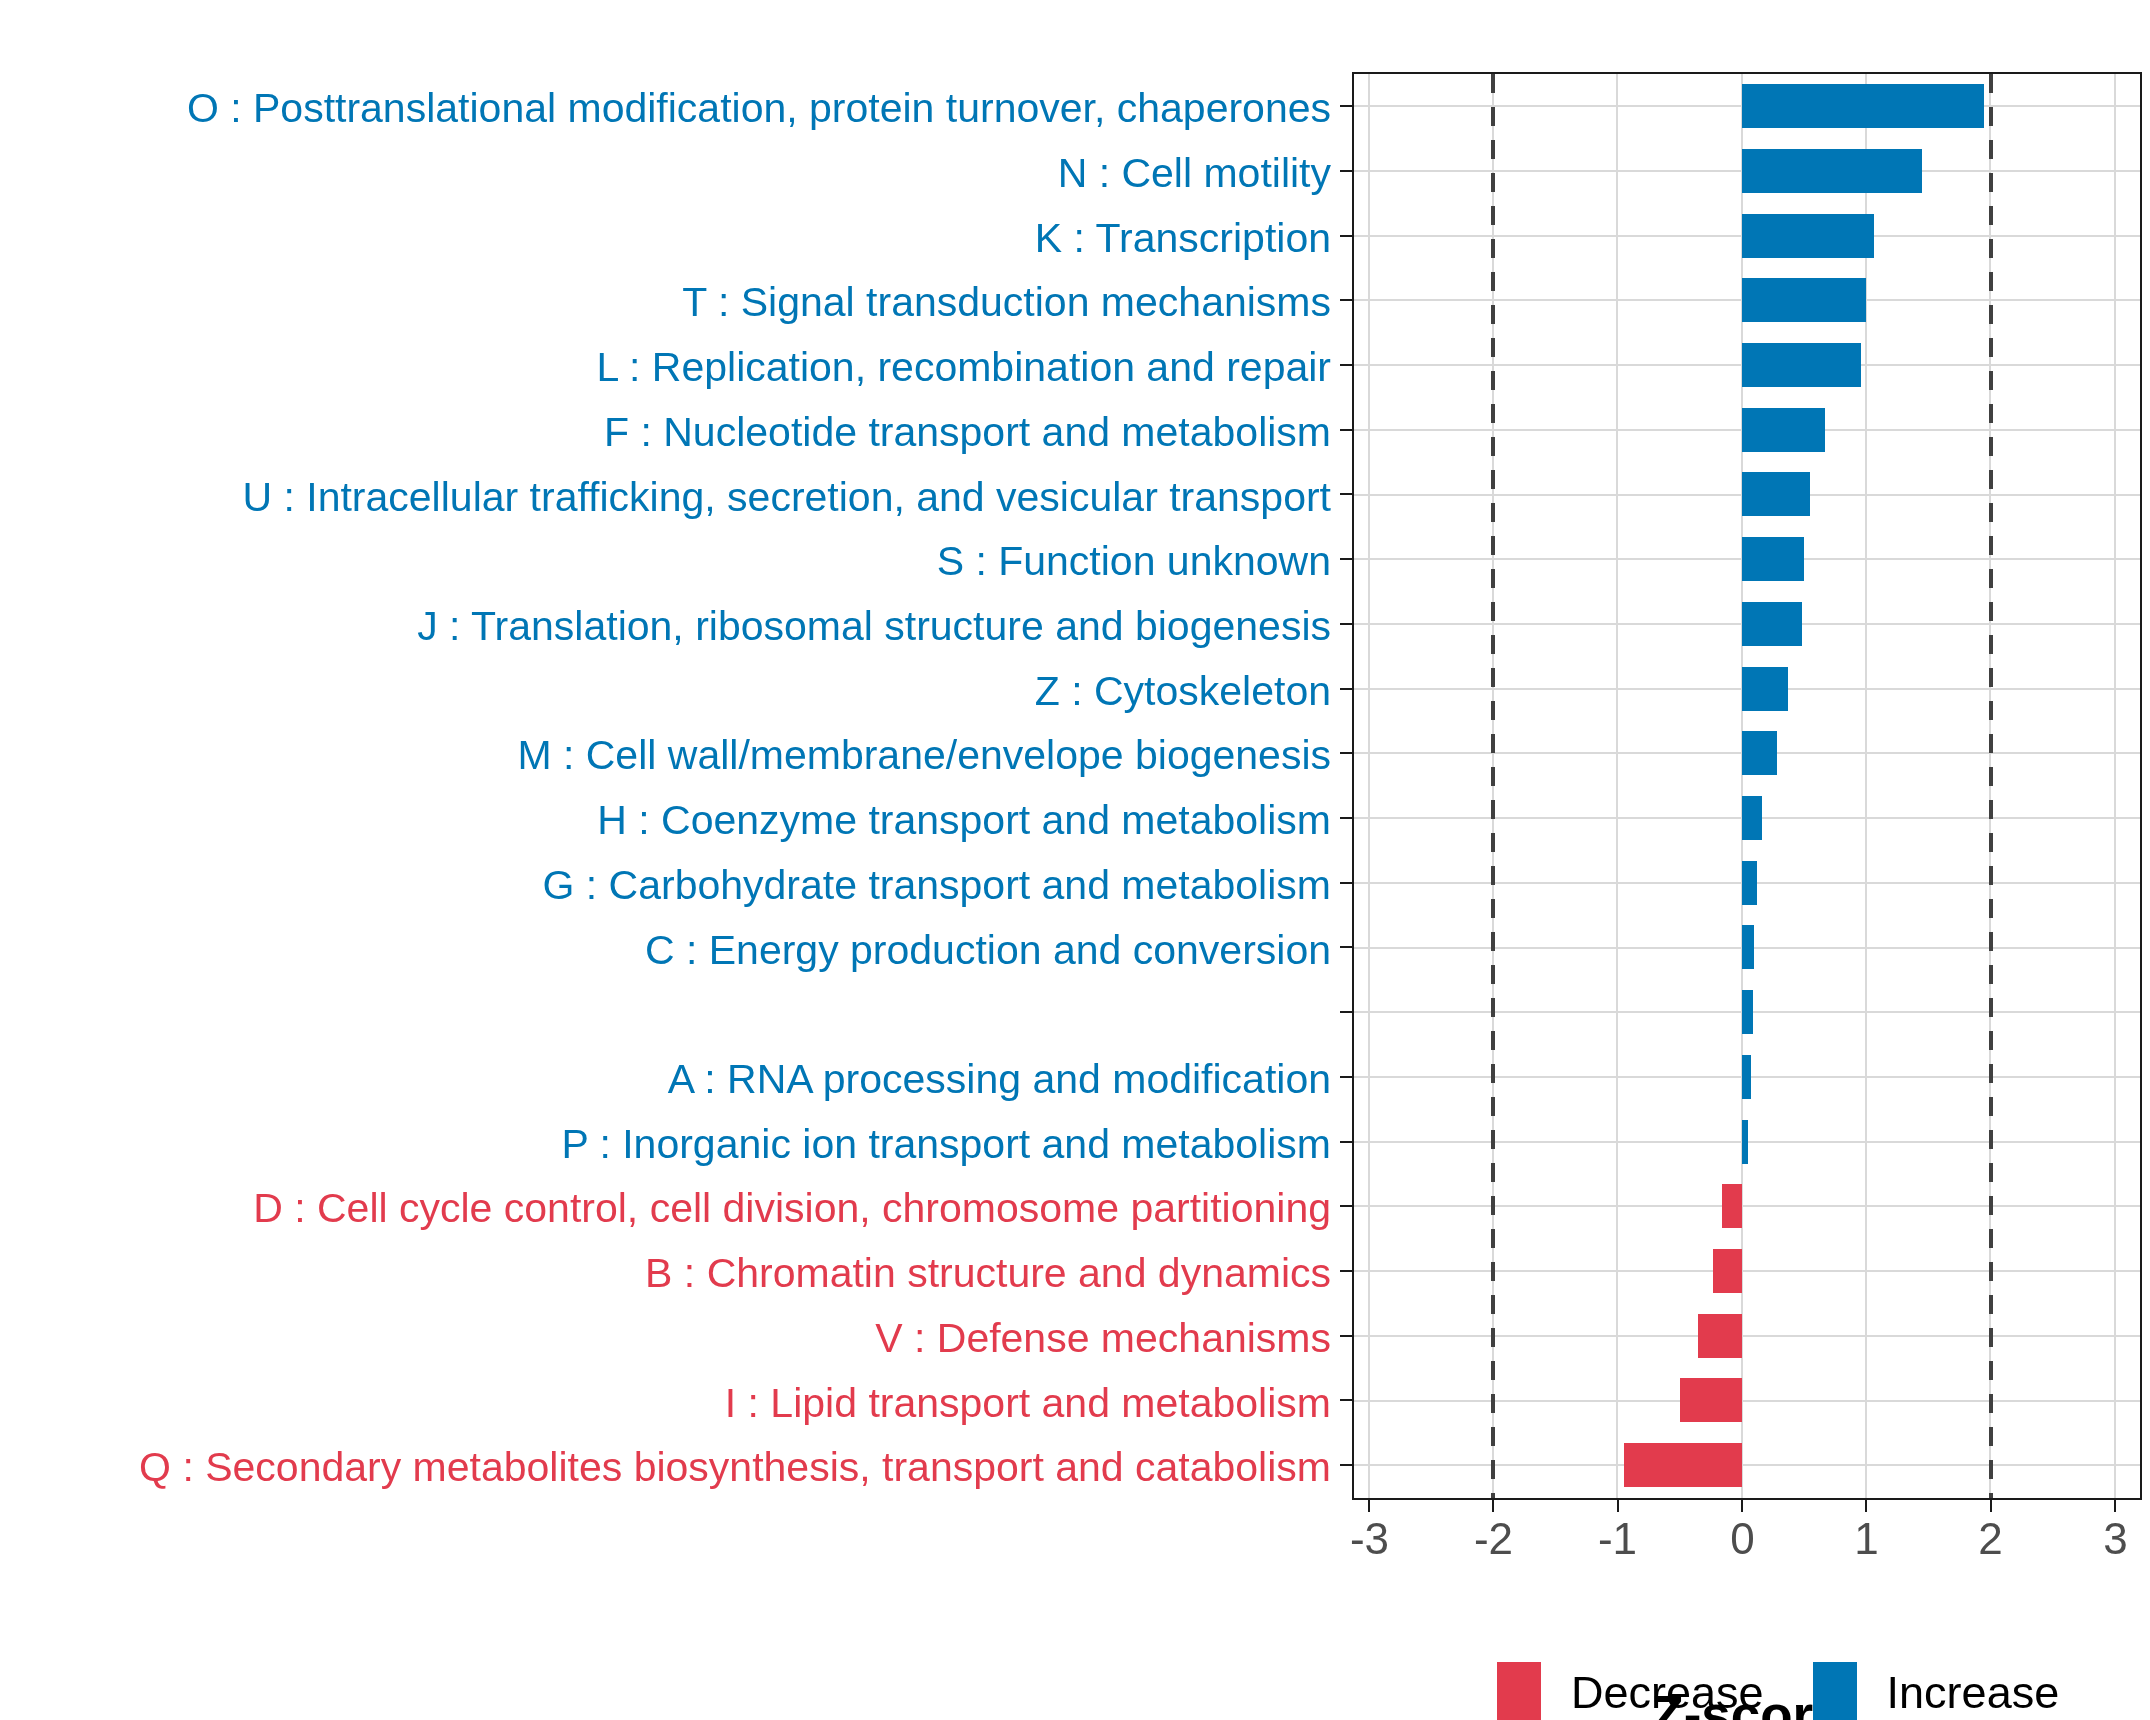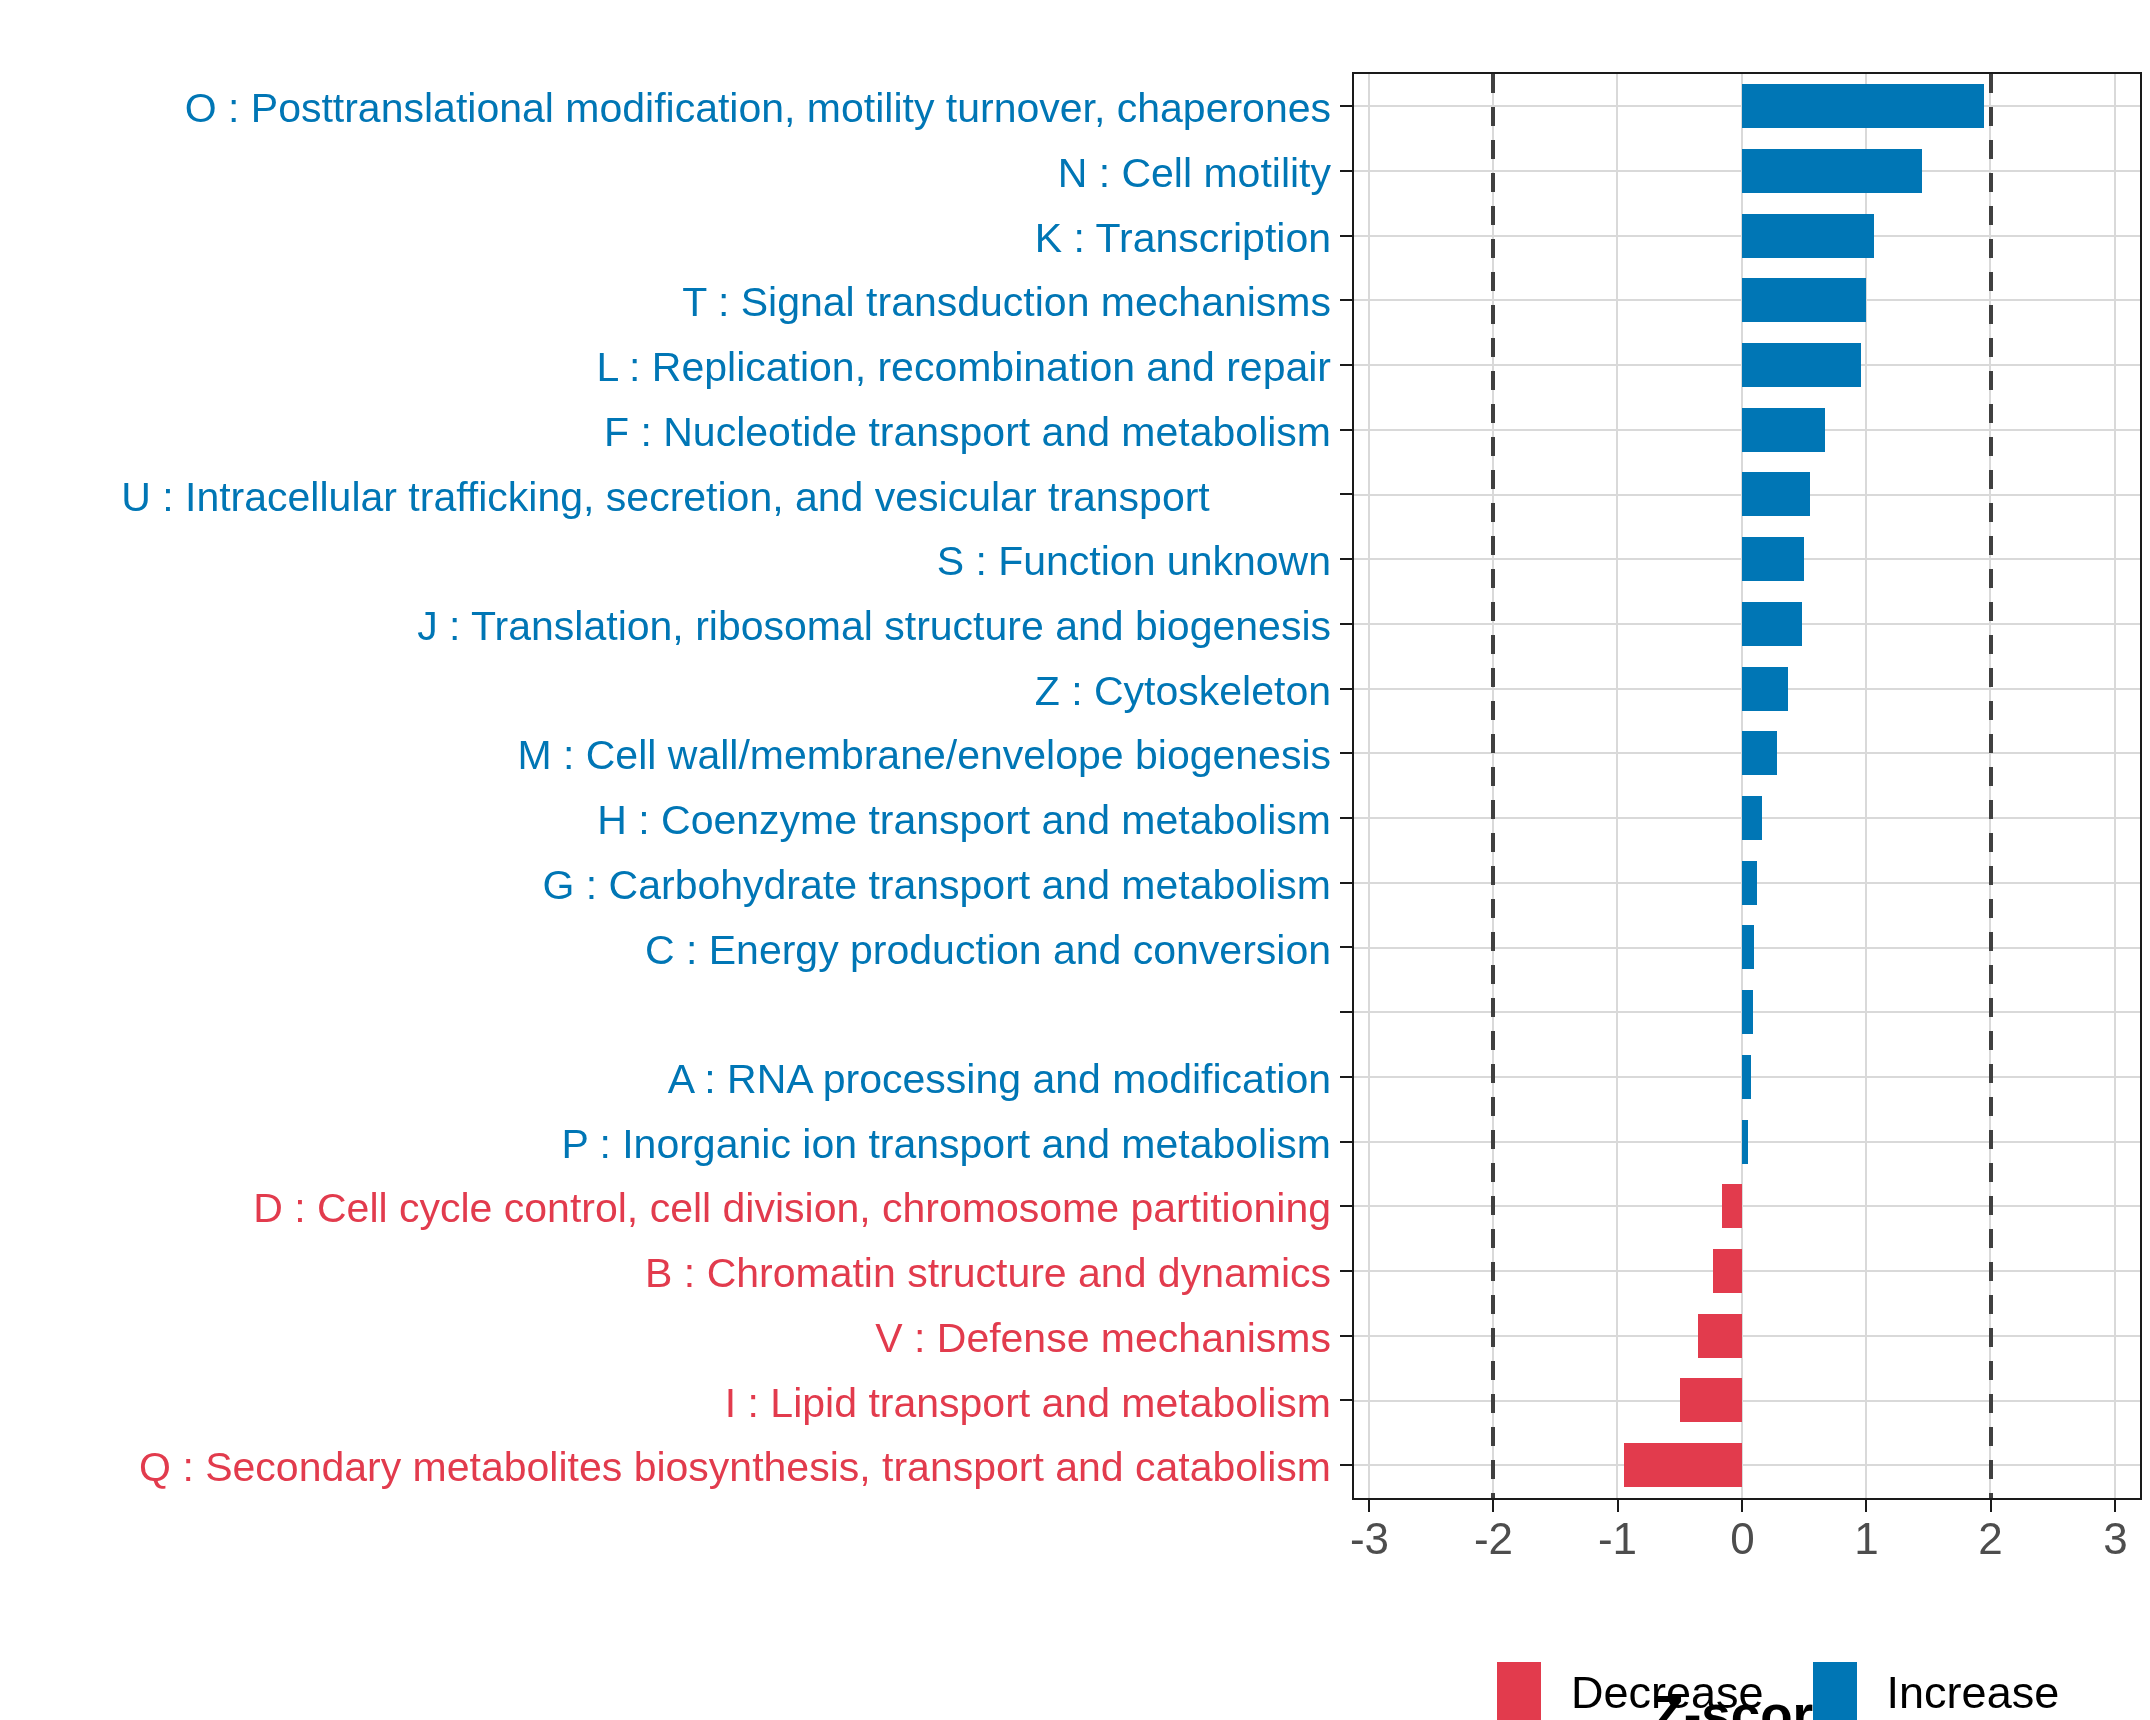--- a/index.html
+++ b/index.html
@@ -126,27 +126,27 @@
     color: #000000;
     white-space: nowrap;
   }
 </style>
 </head>
 <body>
 
 <div id="figure">
 
   <div id="ylabels">
-      <div class="cat-label" style="top: 2.2px; color: rgb(0, 118, 181);">O : Posttranslational modification, motility turnover, chaperones</div>
+      <div class="cat-label" style="top: 2.2px; color: rgb(0, 118, 181);">O : Posttranslational modification, protein turnover, chaperones</div>
       <div class="cat-label" style="top: 67px; color: rgb(0, 118, 181);">N : Cell motility</div>
       <div class="cat-label" style="top: 132px; color: rgb(0, 118, 181);">K : Transcription</div>
       <div class="cat-label" style="top: 261px; color: rgb(0, 118, 181);">L : Replication, recombination and repair</div>
       <div class="cat-label" style="top: 196px; color: rgb(0, 118, 181);">T : Signal transduction mechanisms</div>
       <div class="cat-label" style="top: 326px; color: rgb(0, 118, 181); padding-left: 7px;">F : Nucleotide transport and metabolism</div>
-      <div class="cat-label" style="top: 391px; color: rgb(0, 118, 181); text-align: center;">U : Intracellular trafficking, secretion, and vesicular transport</div>
+      <div class="cat-label" style="top: 391px; color: rgb(0, 118, 181);">U : Intracellular trafficking, secretion, and vesicular transport</div>
       <div class="cat-label" style="top: 455px; color: rgb(0, 118, 181);">S : Function unknown</div>
       <div class="cat-label" style="top: 520px; color: rgb(0, 118, 181);">J : Translation, ribosomal structure and biogenesis</div>
       <div class="cat-label" style="top: 585px; color: rgb(0, 118, 181);">Z : Cytoskeleton</div>
       <div class="cat-label" style="top: 649px; color: rgb(0, 118, 181); margin-left: 44px;">M : Cell wall/membrane/envelope biogenesis</div>
       <div class="cat-label" style="top: 714px; color: rgb(0, 118, 181);">H : Coenzyme transport and metabolism</div>
       <div class="cat-label" style="top: 779px; color: rgb(0, 118, 181);">G : Carbohydrate transport and metabolism</div>
       <div class="cat-label" style="top: 844px; color: rgb(0, 118, 181);">C : Energy production and conversion</div>
       <div class="cat-label" style="top: 973px; color: rgb(0, 118, 181);">A : RNA processing and modification</div>
       <div class="cat-label" style="top: 1038px; color: rgb(0, 118, 181);">P : Inorganic ion transport and metabolism</div>
       <div class="cat-label" style="top: 1102px; color: rgb(226, 59, 77);">D : Cell cycle control, cell division, chromosome partitioning</div>

